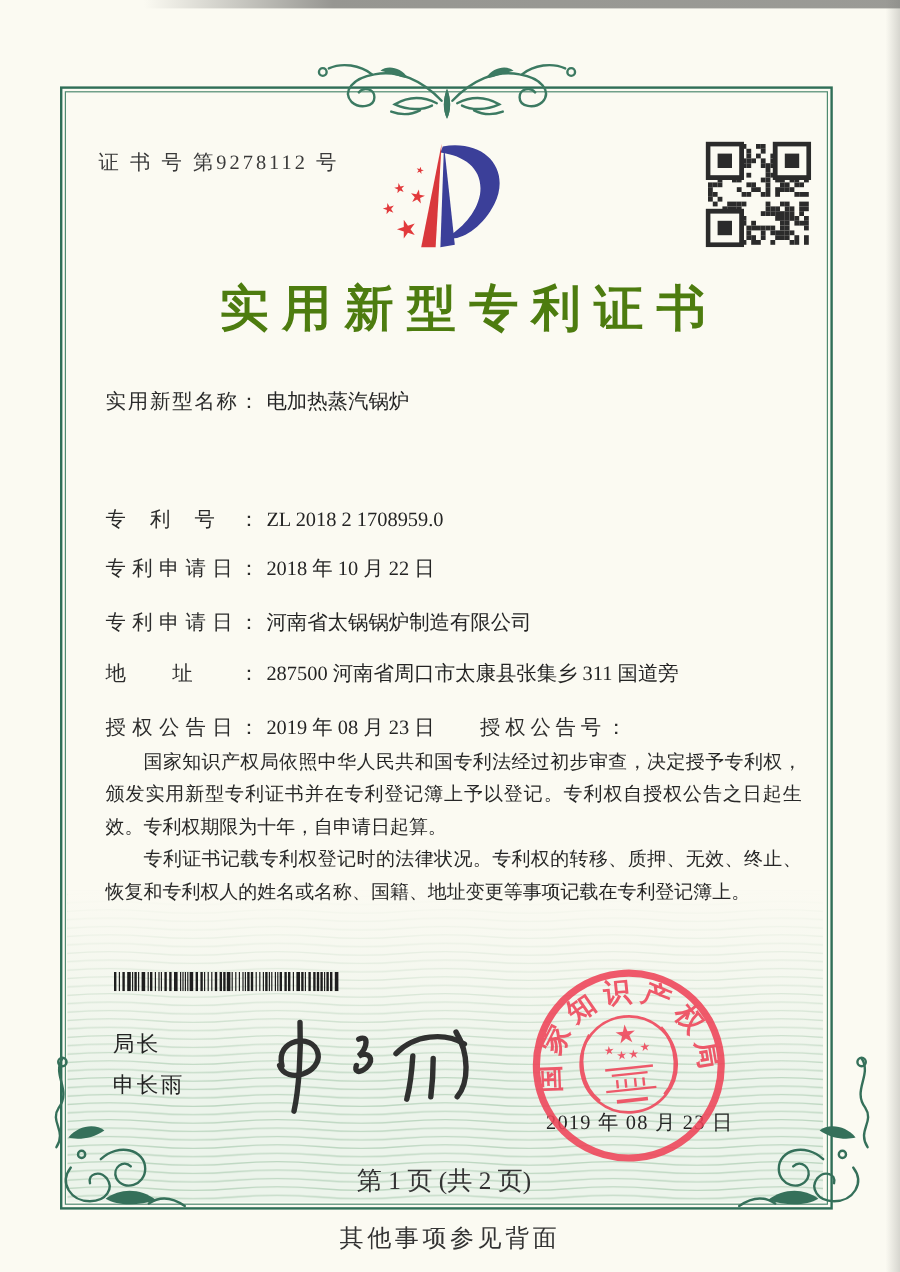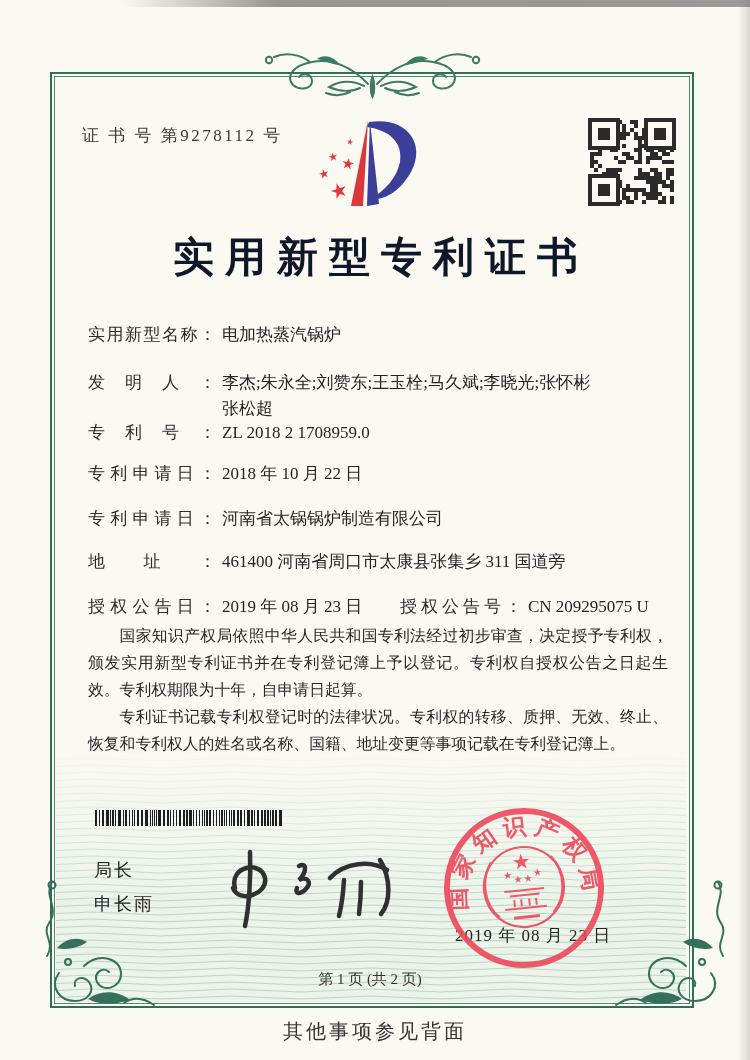--- a/index.html
+++ b/index.html
@@ -14,33 +14,33 @@
   .frame{position:absolute;left:50px;top:72px;width:640px;height:932px;border:2.5px solid #2f6e57;}
   .frame-inner{position:absolute;inset:2px;border:1px solid #4f8a71;}
   
   .waves{position:absolute;left:56px;top:742px;width:630px;height:260px;overflow:hidden;}
   .waves svg{position:absolute;left:0;top:0;}
   .waves .fade{position:absolute;inset:0;background:linear-gradient(to bottom,#fbfaf2 0%,rgba(251,250,242,0) 62%);}
   .deco{position:absolute;pointer-events:none;}
   
   .cert-no{position:absolute;left:82px;top:124px;font-size:17px;letter-spacing:2.5px;color:#3a3a3a;}
   .title{position:absolute;left:50px;top:230px;width:640px;text-align:center;
-         font-size:41px;font-weight:600;letter-spacing:11px;padding-left:11px;color:#0f172a;}
+         font-size:41px;font-weight:600;letter-spacing:11px;padding-left:21px;color:#4d7c0f;}
   .row{position:absolute;left:88px;width:580px;display:flex;font-size:17px;line-height:26px;}
   .lbl{flex:0 0 128px;text-align:justify;text-align-last:justify;-moz-text-align-last:justify;color:#2b2b2b;}
   .val{flex:1;margin-left:6px;white-space:pre-line;color:#242424;}
   .grant .val1{flex:0 0 168px;}
   .grant .lbl2{flex:0 0 122px;text-align:justify;text-align-last:justify;margin-left:10px;}
   .body-text{position:absolute;left:88px;top:622px;width:580px;font-size:15.8px;
              line-height:27px;text-align:justify;color:#272727;}
   .body-text p{margin:0;text-indent:2em;}
   .director{position:absolute;left:94px;top:858px;font-size:18px;letter-spacing:2px;color:#222;}
   .director-name{position:absolute;left:94px;top:892px;font-size:18px;letter-spacing:2px;color:#222;text-align:right;}
   .seal-date{position:absolute;left:455px;top:924px;font-size:17px;letter-spacing:1px;color:#242424;}
-  .page-footer{position:absolute;left:50px;top:970px;width:640px;text-align:center;font-size:15px;color:#333;}
+  .page-footer{position:absolute;left:50px;top:970px;width:640px;text-align:center;font-size:21px;color:#333;}
   .back-note{position:absolute;left:0;top:1018px;width:750px;text-align:center;font-size:20px;letter-spacing:3px;color:#333;}
 </style>
 </head>
 <body>
 
 <div class="page">
 
   <div class="waves">
     <svg width="630" height="260" xmlns="http://www.w3.org/2000/svg">
       <defs>
@@ -268,46 +268,40 @@
         <rect x="10" y="66" width="12" height="12" fill="#2b2b2b"></rect>
       </g>
     </svg>
 
   <div class="title">实用新型专利证书</div>
 
   <div class="row" style="top:322px">
     <span class="lbl">实用新型名称：</span>
     <span class="val">电加热蒸汽锅炉</span>
   </div>
-  <div class="row" style="top:370px">
-    <span class="lbl">发明人：</span>
-    <span class="val">李杰;朱永全;刘赞东;王玉栓;马久斌;李晓光;张怀彬
-张松超</span>
-  </div>
   <div class="row" style="top:420px">
     <span class="lbl">专利号：</span>
     <span class="val">ZL 2018 2 1708959.0</span>
   </div>
   <div class="row" style="top:461px">
     <span class="lbl">专利申请日：</span>
     <span class="val">2018 年 10 月 22 日</span>
   </div>
   <div class="row" style="top:506px">
     <span class="lbl">专利申请日：</span>
     <span class="val">河南省太锅锅炉制造有限公司</span>
   </div>
   <div class="row" style="top:549px">
     <span class="lbl">地址：</span>
-    <span class="val">461400 河南省周口市太康县张集乡 311 国道旁</span>
+    <span class="val">287500 河南省周口市太康县张集乡 311 国道旁</span>
   </div>
   <div class="row grant" style="top:594px">
     <span class="lbl">授权公告日：</span>
     <span class="val val1">2019 年 08 月 23 日</span>
     <span class="lbl lbl2">授权公告号：</span>
-    <span class="val">CN 209295075 U</span>
   </div>
 
   <div class="body-text">
     <p>国家知识产权局依照中华人民共和国专利法经过初步审查，决定授予专利权，颁发实用新型专利证书并在专利登记簿上予以登记。专利权自授权公告之日起生效。专利权期限为十年，自申请日起算。</p>
     <p>专利证书记载专利权登记时的法律状况。专利权的转移、质押、无效、终止、恢复和专利权人的姓名或名称、国籍、地址变更等事项记载在专利登记簿上。</p>
   </div>
 
   <svg class="deco" style="left:95px;top:810px" width="190" height="16" viewBox="0 0 190 16" id="barcode">
       <rect x="0" y="0" width="2" height="16" fill="#1e1e1e"></rect>
       <rect x="4" y="0" width="1" height="16" fill="#1e1e1e"></rect>

